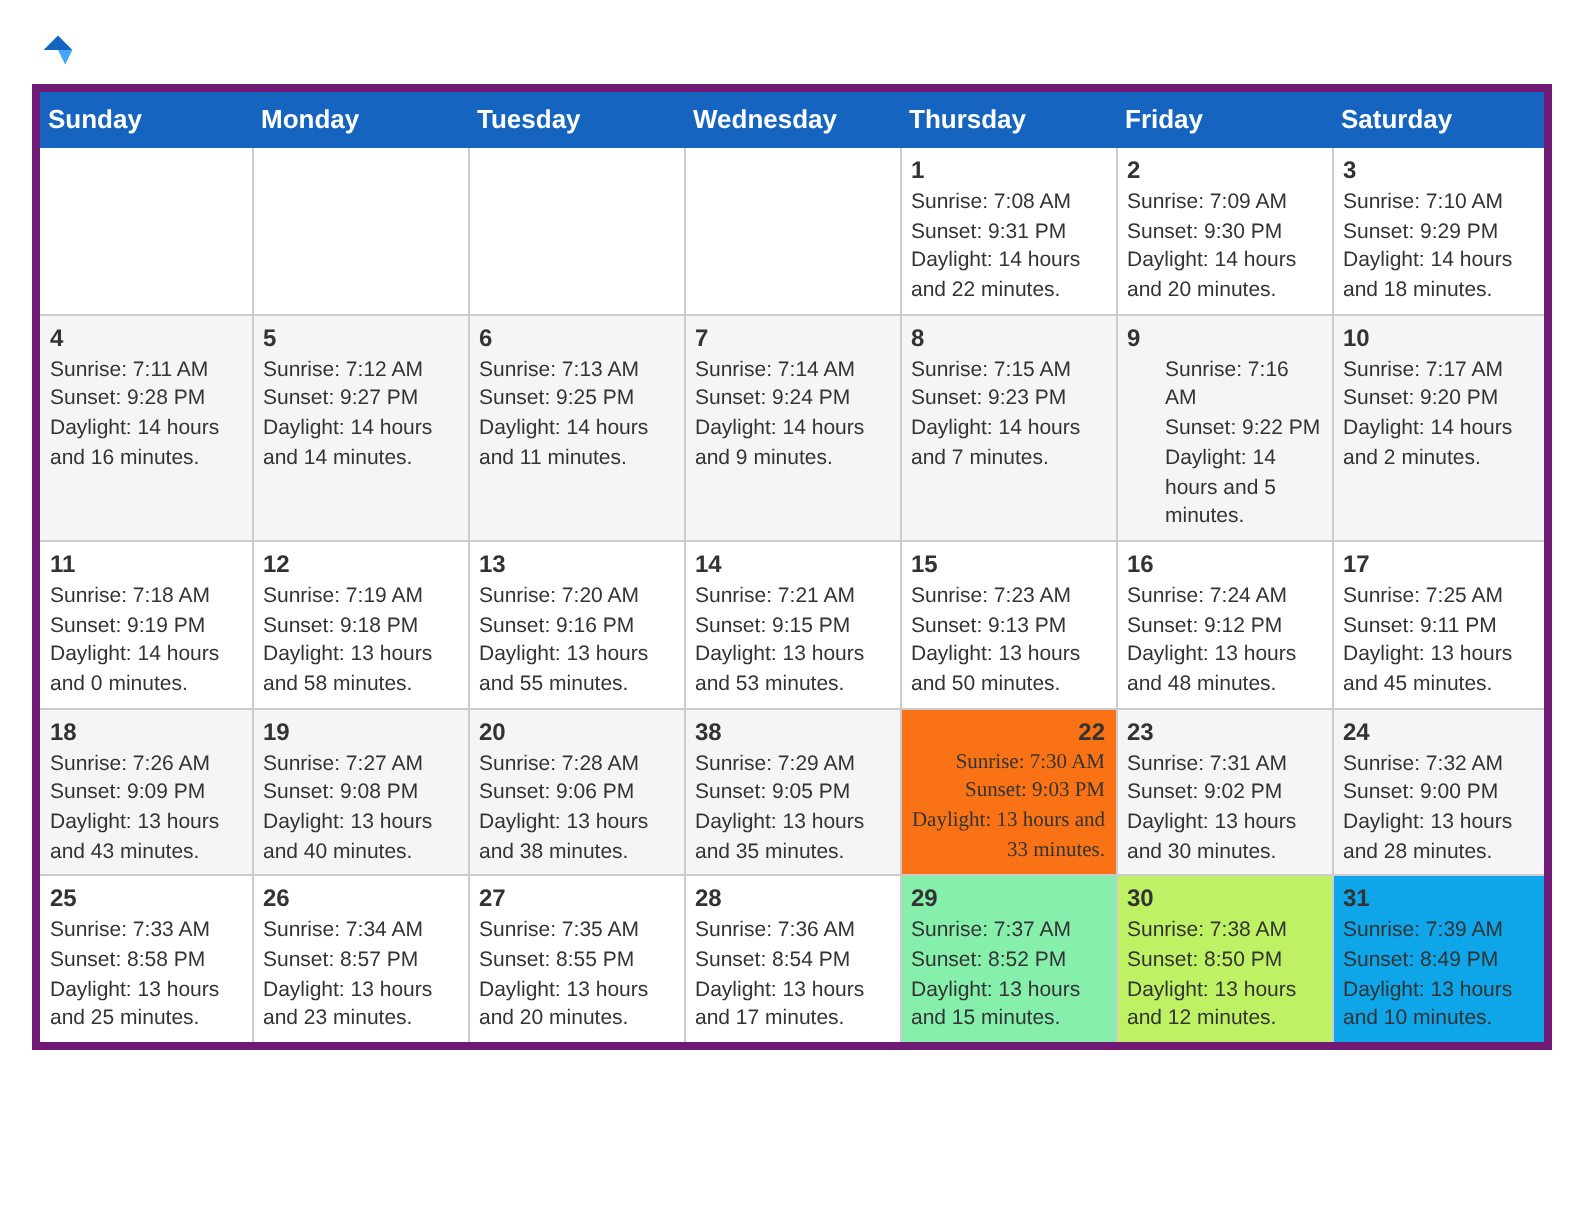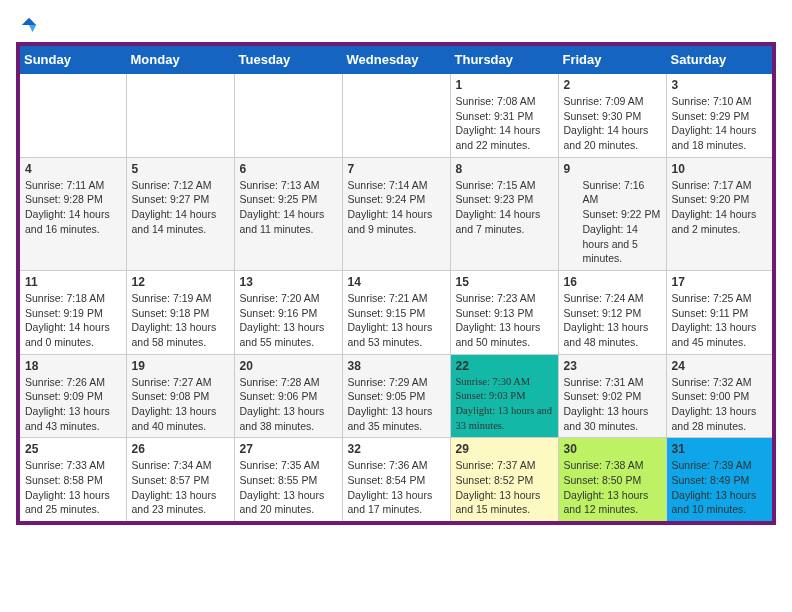--- a/index.html
+++ b/index.html
@@ -264,21 +264,21 @@
           <div class="day-info" style="white-space: pre-line;">Sunrise: 7:28 AM
 Sunset: 9:06 PM
 Daylight: 13 hours and 38 minutes.</div>
         </td>
         <td style="background: rgb(245, 245, 245);">
           <span class="day-number">38</span>
           <div class="day-info" style="white-space: pre-line;">Sunrise: 7:29 AM
 Sunset: 9:05 PM
 Daylight: 13 hours and 35 minutes.</div>
         </td>
-        <td style="background: #14b8a6;">
+        <td style="background: #f97316; text-align: right;">
           <span class="day-number">22</span>
           <div class="day-info" style="white-space: pre-line; font-family: Liberation Serif, serif;">Sunrise: 7:30 AM
 Sunset: 9:03 PM
 Daylight: 13 hours and 33 minutes.</div>
         </td>
         <td style="background: rgb(245, 245, 245);">
           <span class="day-number">23</span>
           <div class="day-info" style="white-space: pre-line;">Sunrise: 7:31 AM
 Sunset: 9:02 PM
 Daylight: 13 hours and 30 minutes.</div>
@@ -303,26 +303,26 @@
 Sunset: 8:57 PM
 Daylight: 13 hours and 23 minutes.</div>
         </td>
         <td style="background: rgb(255, 255, 255);">
           <span class="day-number">27</span>
           <div class="day-info" style="white-space: pre-line;">Sunrise: 7:35 AM
 Sunset: 8:55 PM
 Daylight: 13 hours and 20 minutes.</div>
         </td>
         <td style="background: rgb(255, 255, 255);">
-          <span class="day-number">32</span>
+          <span class="day-number">28</span>
           <div class="day-info" style="white-space: pre-line;">Sunrise: 7:36 AM
 Sunset: 8:54 PM
 Daylight: 13 hours and 17 minutes.</div>
         </td>
-        <td style="background: #fef9c3;">
+        <td style="background: #86efac;">
           <span class="day-number">29</span>
           <div class="day-info" style="white-space: pre-line;">Sunrise: 7:37 AM
 Sunset: 8:52 PM
 Daylight: 13 hours and 15 minutes.</div>
         </td>
         <td style="background: #bef264; margin-top: 39px;">
           <span class="day-number">30</span>
           <div class="day-info" style="white-space: pre-line;">Sunrise: 7:38 AM
 Sunset: 8:50 PM
 Daylight: 13 hours and 12 minutes.</div>

